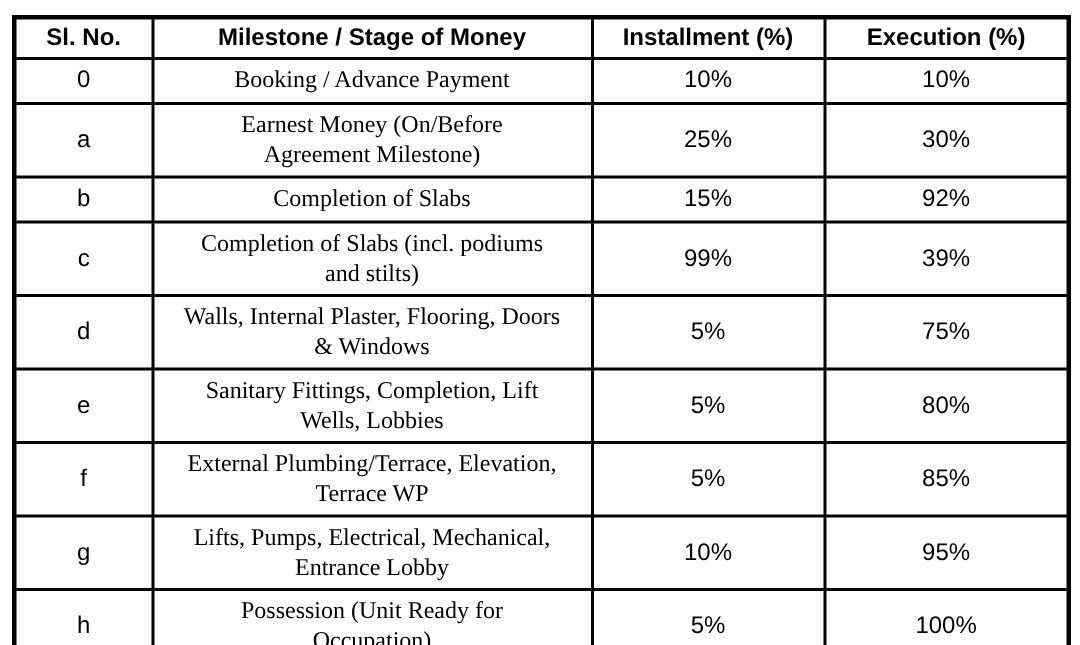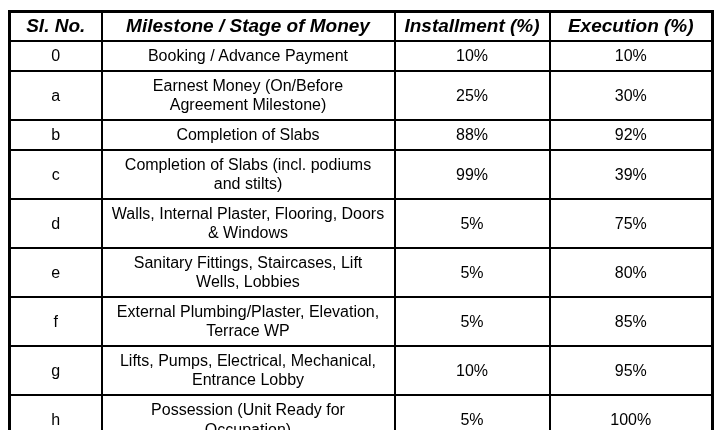--- a/index.html
+++ b/index.html
@@ -22,41 +22,41 @@
     width: 703px;
     background: #ffffff;
   }
   table.schedule, table.schedule th, table.schedule td {
     border: 2px solid #000000;
   }
   table.schedule {
     border-width: 3px;
   }
   table.schedule th {
-    font-size: 19px;
+    font-size: 16px;
     font-weight: bold;
     vertical-align: middle;
     height: 21px;
     padding: 2px 2px;
     line-height: 1.2;
     box-sizing: content-box;
-    font-style: italic;
   }
   table.schedule td {
     font-size: 16px;
     font-weight: normal;
     text-align: center;
     vertical-align: middle;
     height: 20px;
     padding: 4px 2px;
     line-height: 1.22;
     box-sizing: content-box;
   }
   td.milestone-cell {
     white-space: pre-line;
+    font-family: Liberation Serif, serif;
   }
   col.c-sl  { width: 92px; }
   col.c-ms  { width: 293px; }
   col.c-in  { width: 155px; }
   col.c-cu  { width: 163px; }
 </style>
 </head>
 <body>
 
 <div class="page">
@@ -85,47 +85,47 @@
       <tr>
         <td>a</td>
         <td class="milestone-cell">Earnest Money (On/Before
 Agreement Milestone)</td>
         <td>25%</td>
         <td>30%</td>
       </tr>
       <tr>
         <td>b</td>
         <td class="milestone-cell">Completion of Slabs</td>
-        <td>88%</td>
+        <td>15%</td>
         <td>92%</td>
       </tr>
       <tr>
         <td>c</td>
         <td class="milestone-cell">Completion of Slabs (incl. podiums
 and stilts)</td>
         <td>99%</td>
         <td>39%</td>
       </tr>
       <tr>
         <td>d</td>
         <td class="milestone-cell">Walls, Internal Plaster, Flooring, Doors
 &amp; Windows</td>
         <td>5%</td>
         <td>75%</td>
       </tr>
       <tr>
         <td>e</td>
-        <td class="milestone-cell">Sanitary Fittings, Staircases, Lift
+        <td class="milestone-cell">Sanitary Fittings, Completion, Lift
 Wells, Lobbies</td>
         <td>5%</td>
         <td>80%</td>
       </tr>
       <tr>
         <td>f</td>
-        <td class="milestone-cell">External Plumbing/Plaster, Elevation,
+        <td class="milestone-cell">External Plumbing/Terrace, Elevation,
 Terrace WP</td>
         <td>5%</td>
         <td>85%</td>
       </tr>
       <tr>
         <td>g</td>
         <td class="milestone-cell">Lifts, Pumps, Electrical, Mechanical,
 Entrance Lobby</td>
         <td>10%</td>
         <td>95%</td>

